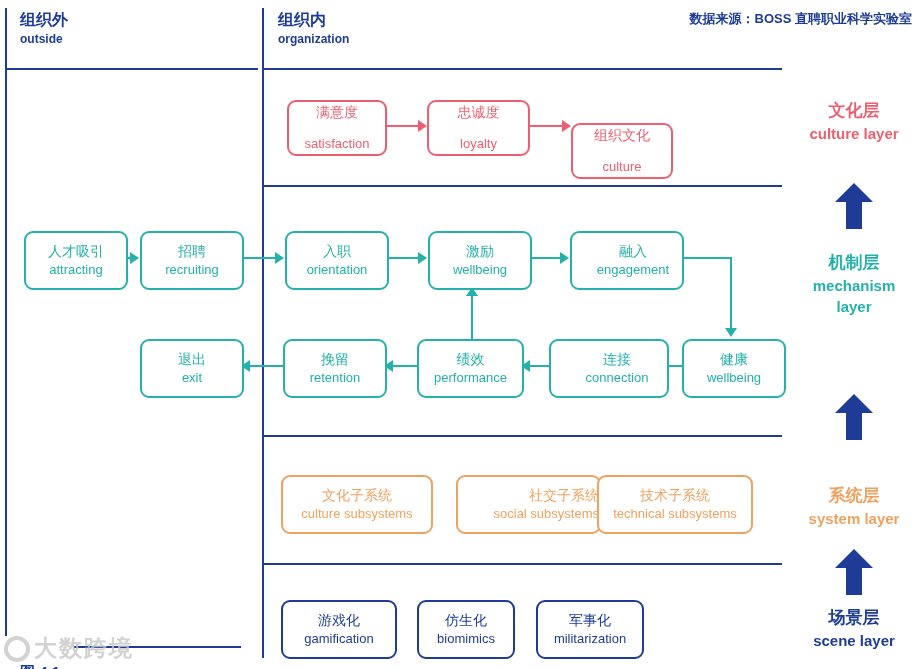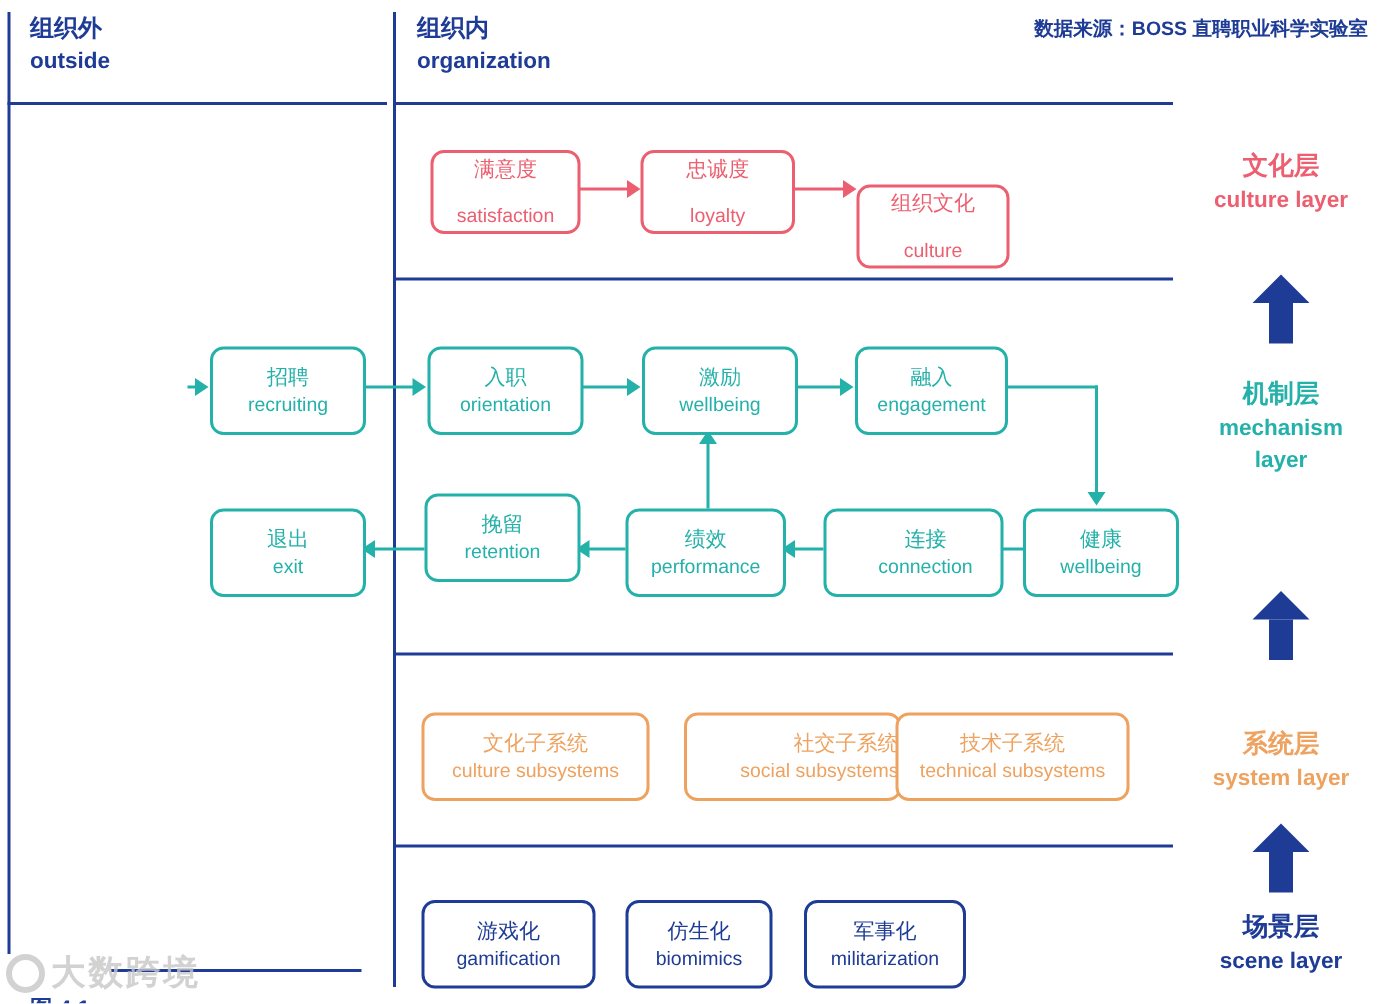--- a/index.html
+++ b/index.html
@@ -11,21 +11,21 @@
   html,body{margin:0;padding:0;background:#ffffff;}
   body{font-family:"Liberation Sans","DejaVu Sans",sans-serif;}
   .canvas{position:relative;width:922px;height:669px;background:#fff;overflow:hidden;}
 
   
   .line{position:absolute;background:var(--navy);}
 
   
   .hdr{position:absolute;color:var(--navy);font-weight:bold;line-height:1.35;}
   .hdr .zh{font-size:16px;display:block;}
-  .hdr .en{font-size:15px;display:block;}
+  .hdr .en{font-size:12px;display:block;}
   .source{position:absolute;top:10px;right:10px;color:var(--navy);font-size:13px;font-weight:600;}
 
   
   .node{position:absolute;border:2px solid;border-radius:9px;background:#fff;
         display:flex;flex-direction:column;align-items:center;justify-content:center;
         line-height:1.4;text-align:center;z-index:3;}
   .node .zh{font-size:14px;font-weight:500;display:block;}
   .node .en{font-size:13px;display:block;}
   .red{color:var(--red);border-color:var(--red);gap:12px;}
   .teal{color:var(--teal);border-color:var(--teal);}
@@ -95,53 +95,57 @@
     <span class="zh">忠诚度</span>
     <span class="en">loyalty</span>
   </div>
   <div class="node red" style="left:571px;top:100px;width:98px;height:52px;margin-top:23px;">
     <span class="zh">组织文化</span>
     <span class="en">culture</span>
   </div>
   <div class="arrow-r red" style="left:385px;top:125px;width:34px;"></div>
   <div class="arrow-r red" style="left:528px;top:125px;width:35px;"></div>
 
+  <div class="node teal" style="left:24px;top:231px;width:100px;height:55px;">
+    <span class="zh">人才吸引</span>
+    <span class="en">attracting</span>
+  </div>
   <div class="node teal" style="left:140px;top:231px;width:100px;height:55px;">
     <span class="zh">招聘</span>
     <span class="en">recruiting</span>
   </div>
   <div class="node teal" style="left:285px;top:231px;width:100px;height:55px;">
     <span class="zh">入职</span>
     <span class="en">orientation</span>
   </div>
   <div class="node teal" style="left:428px;top:231px;width:100px;height:55px;">
     <span class="zh">激励</span>
     <span class="en">wellbeing</span>
   </div>
-  <div class="node teal" style="left:570px;top:231px;width:98px;height:55px;">
+  <div class="node teal" style="left:570px;top:231px;width:98px;height:55px;padding-left:12px;">
     <span class="zh">融入</span>
     <span class="en">engagement</span>
   </div>
   <div class="arrow-r teal" style="left:125px;top:257px;width:6px;"></div>
   <div class="arrow-r teal" style="left:241px;top:257px;width:35px;"></div>
   <div class="arrow-r teal" style="left:386px;top:257px;width:33px;"></div>
   <div class="arrow-r teal" style="left:529px;top:257px;width:32px;"></div>
 
   <div class="seg-h teal" style="left:669px;top:257px;width:63px;"></div>
   <div class="seg-v teal" style="left:730px;top:257px;height:71px;"></div>
   <div class="head-down teal" style="left:725px;top:328px;"></div>
 
   <div class="seg-v teal" style="left:471px;top:296px;height:43px;"></div>
   <div class="head-up teal" style="left:466px;top:287px;"></div>
 
   <div class="node teal" style="left:140px;top:339px;width:100px;height:55px;">
     <span class="zh">退出</span>
     <span class="en">exit</span>
   </div>
-  <div class="node teal" style="left:283px;top:329px;width:100px;height:55px;text-align:right;">
+  <div class="node teal" style="left:283px;top:339px;width:100px;height:55px;text-align:right;">
     <span class="zh">挽留</span>
     <span class="en">retention</span>
   </div>
   <div class="node teal" style="left:417px;top:339px;width:103px;height:55px;">
     <span class="zh">绩效</span>
     <span class="en">performance</span>
   </div>
   <div class="node teal" style="left:549px;top:339px;width:100px;height:55px;padding-left:16px;">
     <span class="zh">连接</span>
     <span class="en">connection</span>

